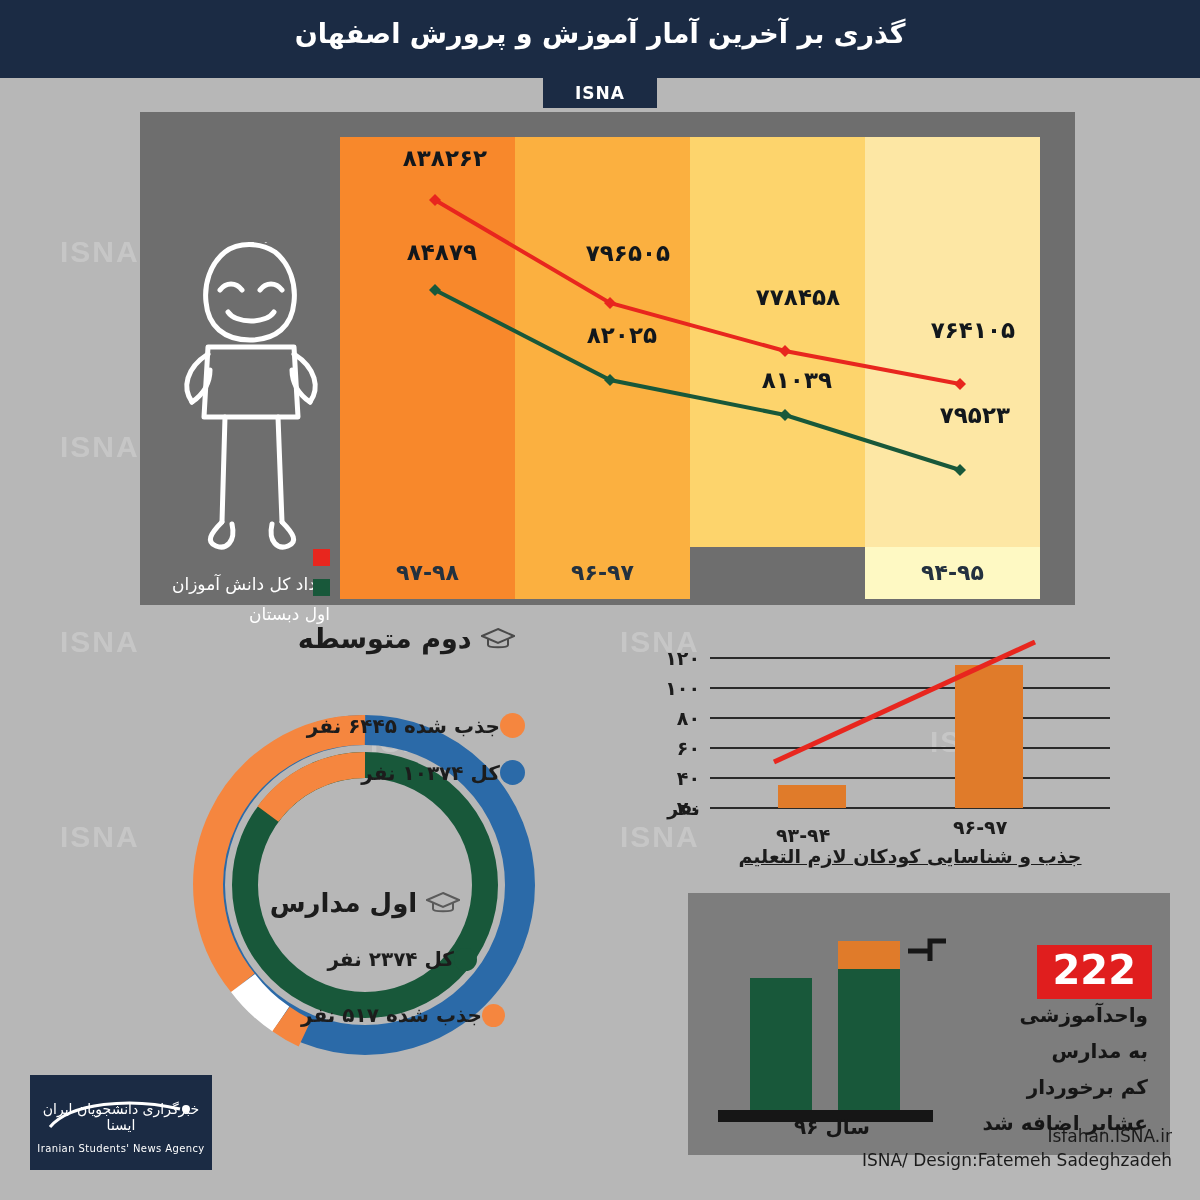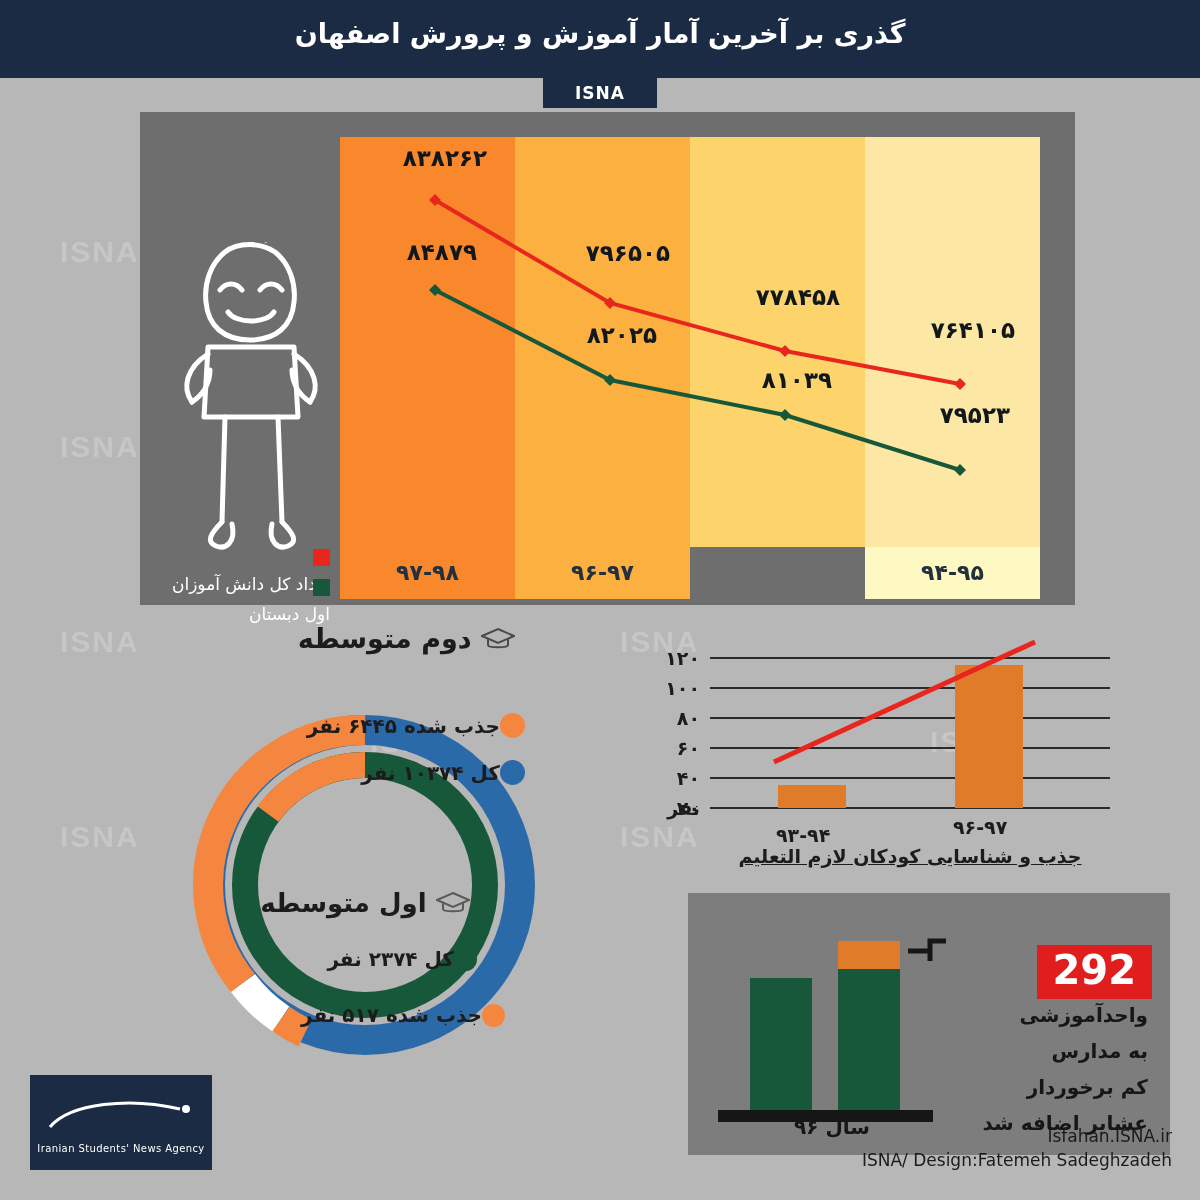--- a/index.html
+++ b/index.html
@@ -378,21 +378,21 @@
   <div class="legend-pill" style="right:20px; top:75px;">
     <span class="dot" style="background:#2b6aa8"></span>
     <span>کل ۱۰۳۷۴ نفر</span>
   </div>
 
   <div class="donut-head" id="donut-head-inner">
     <svg width="34" height="24" viewBox="0 0 34 24" style="vertical-align:-3px">
       <path d="M17 2 L33 9 L17 16 L1 9 Z" fill="none" stroke="#5a5a5a" stroke-width="2"></path>
       <path d="M7 11.5 V18 C7 21 27 21 27 18 V11.5" fill="none" stroke="#5a5a5a" stroke-width="2"></path>
     </svg>
-    <span>اول متوسطه</span>
+    <span>اول مدارس</span>
   </div>
 
   <div class="legend-pill" style="right:68px; top:262px;">
     <span class="dot dot-sm" style="background:#18583a"></span>
     <span>کل ۲۳۷۴ نفر</span>
   </div>
   <div class="legend-pill" style="right:40px; top:318px;">
     <span class="dot dot-sm" style="background:#f5863f"></span>
     <span>جذب شده ۵۱۷ نفر</span>
   </div>
@@ -429,29 +429,30 @@
 
 <div class="layer" id="bottomright-panel">
   <svg width="260" height="250" viewBox="0 0 260 250" style="position:absolute;left:20px;top:10px">
     <rect x="42" y="75" width="62" height="132" fill="#18583a"></rect>
     <rect x="130" y="60" width="62" height="147" fill="#18583a"></rect>
     <rect x="130" y="38" width="62" height="28" fill="#e07b2a"></rect>
     <rect x="10" y="207" width="215" height="12" fill="#161616"></rect>
     <path d="M200,48 L222,48 L222,58 M222,48 L222,38 L238,38" fill="none" stroke="#161616" stroke-width="5"></path>
   </svg>
 
-  <div id="big-number">292</div>
+  <div id="big-number">222</div>
   <div class="br-text" style="top:110px;">واحدآموزشی</div>
   <div class="br-text" style="top:146px;">به مدارس</div>
   <div class="br-text" style="top:182px;">کم برخوردار</div>
   <div class="br-text" style="top:218px;">عشایر اضافه شد</div>
   <div id="br-year">سال ۹۶</div>
 </div>
 
 <div class="layer" id="logo-box">
   <svg width="182" height="95" viewBox="0 0 182 95" style="position:absolute;left:0;top:0">
     <path d="M20,52 C40,28 100,22 150,34" fill="none" stroke="#ffffff" stroke-width="3"></path>
     <circle cx="156" cy="34" r="4" fill="#ffffff"></circle>
   </svg>
+  <div id="logo-fa">خبرگزاری دانشجویان ایران ایسنا</div>
   <div id="logo-en">Iranian Students' News Agency</div>
 </div>
 <div class="layer" id="footer-site">Isfahan.ISNA.ir</div>
 <div class="layer" id="footer-credit">ISNA/ Design:Fatemeh Sadeghzadeh</div>
 
 </body></html>

